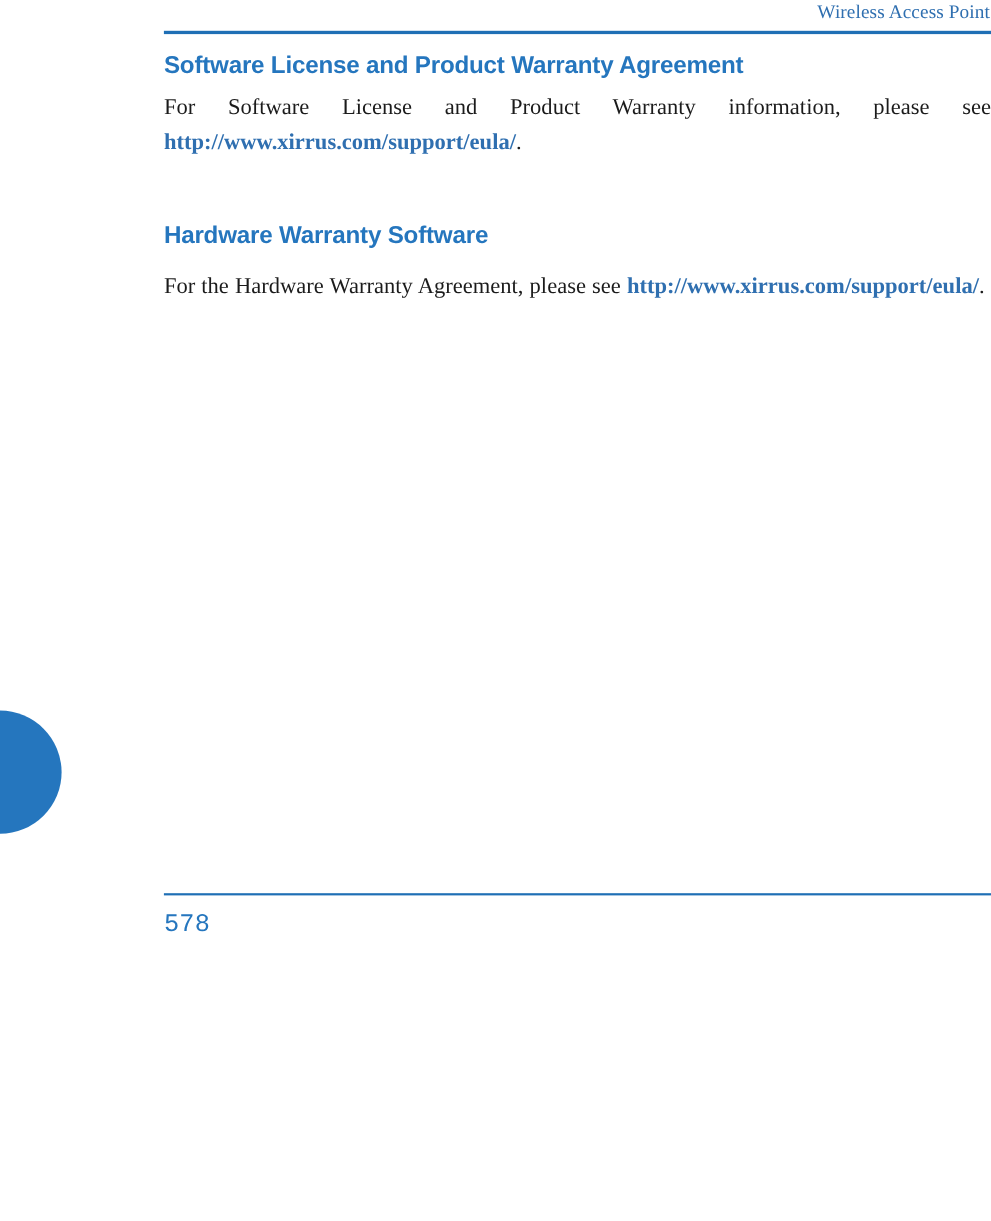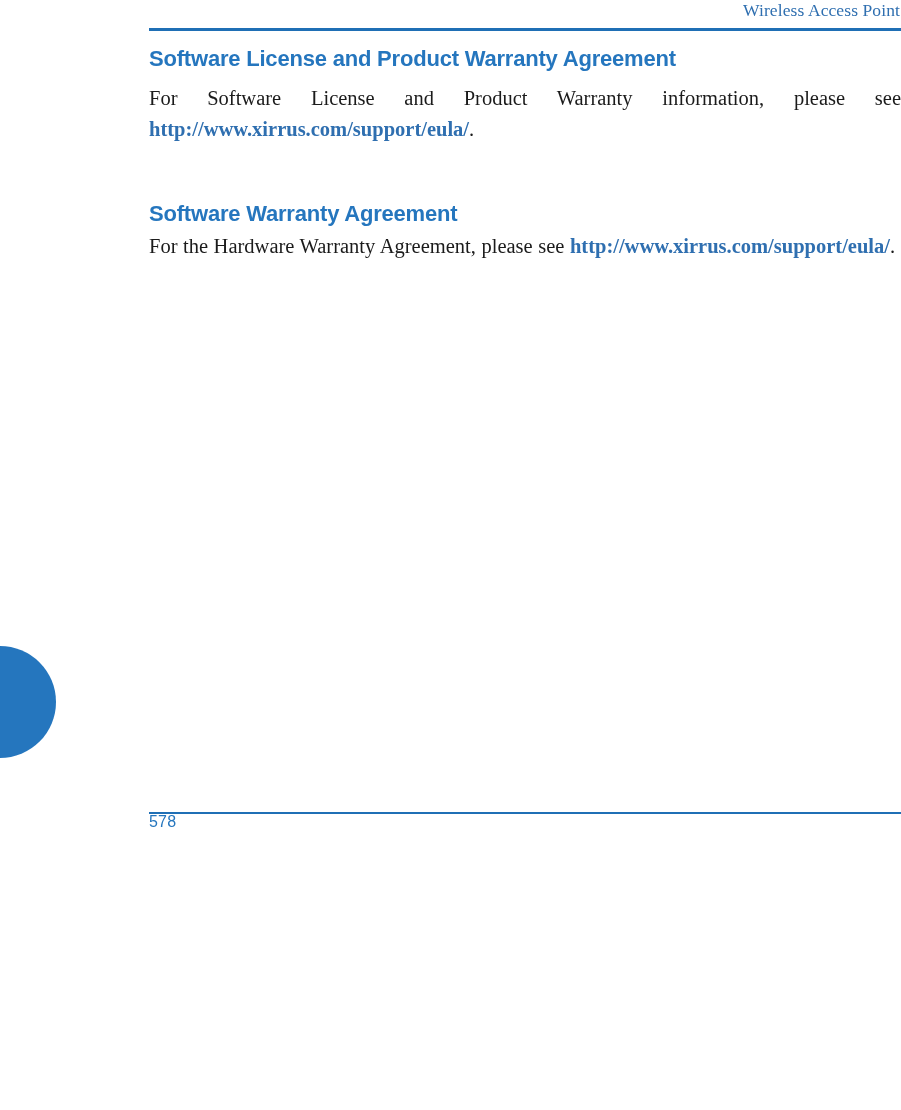--- a/index.html
+++ b/index.html
@@ -78,21 +78,21 @@
     line-height: 31px;
     color: #1b1b1b;
     text-align: justify;
     text-justify: inter-word;
     word-spacing: 0.02em;
   }
   p.body-text.first-para {
     margin-top: 9px;
   }
   p.body-text.second-para {
-    margin-top: 2px;
+    margin-top: 16px;
   }
 
   .url-link {
     color: #2f6fb0;
     text-decoration: none;
     white-space: nowrap;
     font-weight: bold;
   }
 
   .block-gap {
@@ -122,25 +122,25 @@
     position: absolute;
     left: 149px;
     right: 0px;
     top: 10px;
     height: 2px;
     background: #1f6fb5;
   }
   .page-number {
     position: absolute;
     left: 149px;
-    top: 6px;
-    font-family: Liberation Sans, sans-serif;
+    top: 24px;
+    font-family: Liberation Mono, monospace;
     font-stretch: condensed;
     font-weight: 400;
-    font-size: 16px;
+    font-size: 23px;
     line-height: 28px;
     color: #2576be;
     letter-spacing: 0.2px;
   }
 </style>
 </head>
 <body>
 
 <div class="page">
 
@@ -152,21 +152,21 @@
   <div class="content">
 
     <h2 class="section-heading">Software License and Product Warranty Agreement</h2>
 
     <p class="body-text first-para">
       <span>For Software License and Product Warranty information, please see </span><a class="url-link" href="#">http://www.xirrus.com/support/eula/</a><span>.</span>
     </p>
 
     <div class="block-gap"></div>
 
-    <h2 class="section-heading">Software Warranty Agreement</h2>
+    <h2 class="section-heading">Hardware Warranty Software</h2>
 
     <p class="body-text second-para">
       <span>For the Hardware Warranty Agreement, please see </span><a class="url-link" href="#">http://www.xirrus.com/support/eula/</a><span>.</span>
     </p>
 
   </div>
 
   <div class="edge-tab"></div>
 
   <div class="footer-area">

